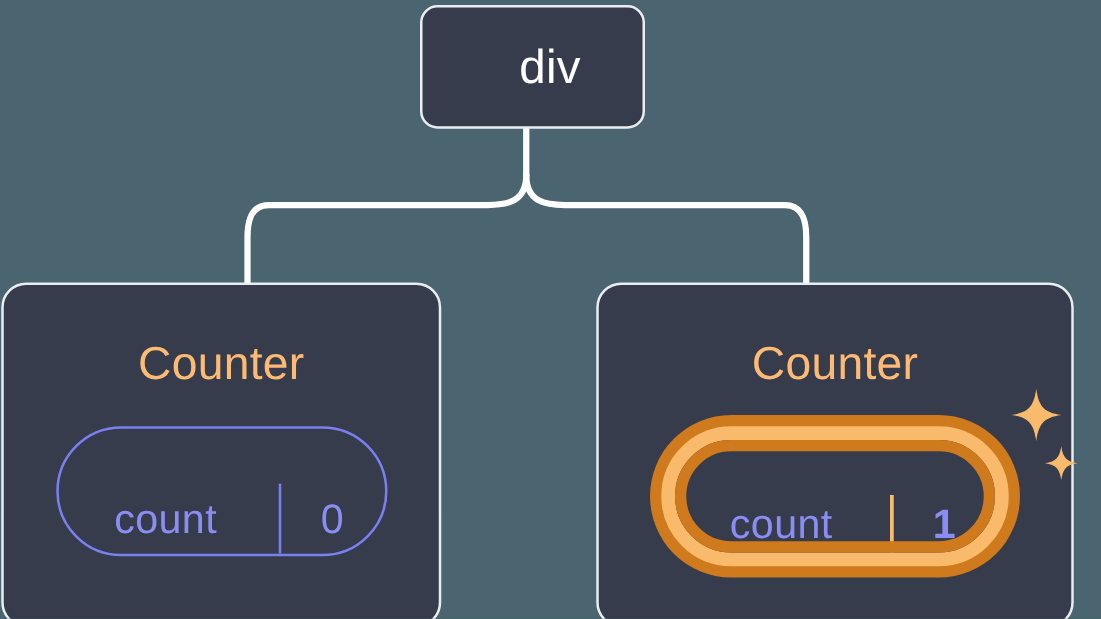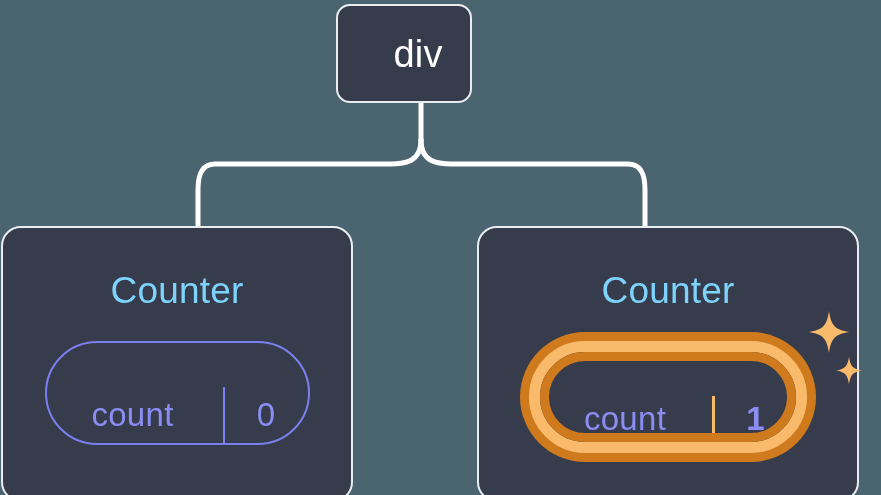--- a/index.html
+++ b/index.html
@@ -35,21 +35,21 @@
     position: absolute;
     background: #363c4b;
     border: 2px solid #e9edf2;
     border-radius: 16px;
     box-sizing: border-box;
   }
 
   .node-root {
     left: 336px;
     top: 4px;
-    width: 136px;
+    width: 180px;
     height: 99px;
     border-radius: 14px;
     display: flex;
     align-items: center;
     justify-content: center;
     padding-left: 28px;
   }
   .node-root .node-title {
     color: #ffffff;
     font-size: 38px;
@@ -65,21 +65,21 @@
     padding-top: 44px;
     box-sizing: border-box;
     display: flex;
     flex-direction: column;
     align-items: center;
   }
   .node-left  { left: 1px;   width: 352px; }
   .node-right { left: 477px; width: 382px; }
 
   .node-child .node-title {
-    color: #7dd3fc;
+    color: #fdba74;
     font-size: 37px;
     font-weight: 400;
     line-height: 1;
     letter-spacing: 0.2px;
   }
 
   
   .pill-wrap {
     margin-top: 32px;
     position: relative;

